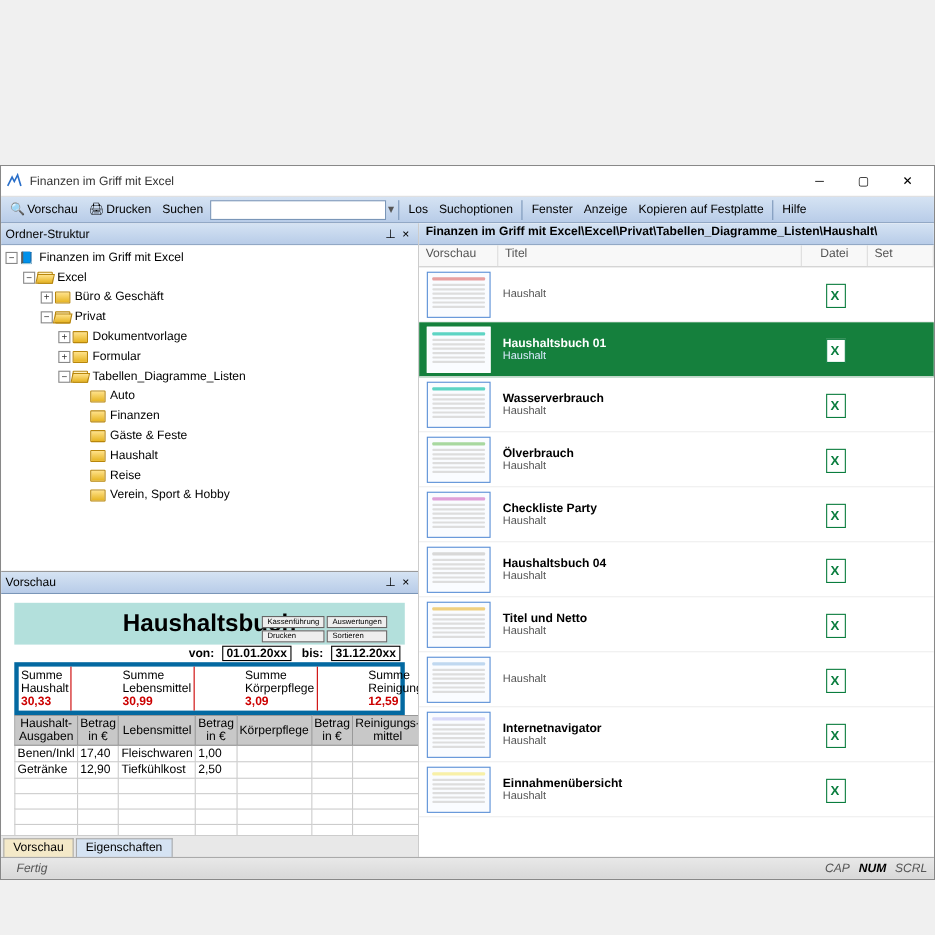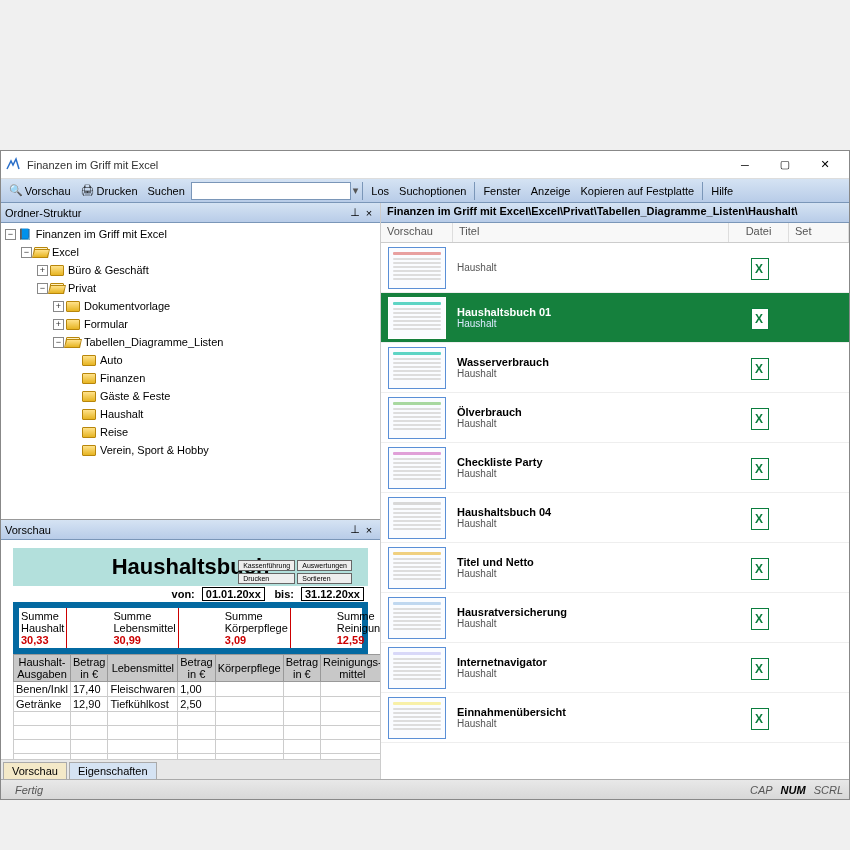--- a/index.html
+++ b/index.html
@@ -28,21 +28,21 @@
 .folder-open { background: linear-gradient(#fff2c4, #ffd966); border: 1px solid #b8860b; border-radius: 1px; position: relative; }
 .folder-open::after { content: ''; position: absolute; bottom: -1px; left: -2px; width: 14px; height: 7px; background: linear-gradient(#ffe28a, #e6b422); border: 1px solid #b8860b; transform: skewX(-12deg); }
 .preview-pane { height: 260px; display: flex; flex-direction: column; border-top: 1px solid #999; }
 .preview-body { flex: 1; background: #fff; overflow: hidden; position: relative; }
 .doc-preview { position: absolute; top: 0; left: 0; right: 0; padding: 8px 12px; }
 .doc-title { font-size: 22px; font-weight: bold; text-align: center; padding: 6px; background: #b3e0dc; }
 .doc-dates { text-align: right; font-size: 9px; padding: 2px; }
 .doc-dates span { border: 1px solid #000; padding: 0 3px; margin: 0 2px; font-weight: bold; }
 .doc-btns { position: absolute; top: 12px; right: 16px; display: grid; grid-template-columns: auto auto; gap: 2px; }
 .doc-btns div { border: 1px solid #666; background: #eee; font-size: 7px; padding: 1px 4px; }
-.doc-summary { display: flex; border: 6px solid #0369a1; background: #fff; font-size: 7px; gap: 44px; }
+.doc-summary { display: flex; border: 4px solid #0369a1; background: #fff; font-size: 7px; gap: 44px; }
 .doc-summary > div { flex: 1; padding: 2px; border-right: 1px solid #c00; }
 .doc-summary .val { color: #c00; font-weight: bold; }
 .doc-table { width: 100%; border-collapse: collapse; font-size: 8px; }
 .doc-table th { background: #c8c8c8; border: 1px solid #999; padding: 1px 2px; font-weight: normal; }
 .doc-table td { border: 1px solid #ccc; height: 14px; padding: 1px 2px; }
 .bottom-tabs { height: 20px; background: #e8e8e8; display: flex; align-items: flex-end; padding: 0 2px; border-top: 1px solid #ccc; }
 .bottom-tab { padding: 2px 8px; background: #f4e9c8; border: 1px solid #aaa; border-bottom: none; margin-right: 2px; cursor: pointer; }
 .bottom-tab.active { background: #d5e3f3; }
 .right-pane { flex: 1; display: flex; flex-direction: column; background: #fff; }
 .path-bar { height: 20px; background: linear-gradient(#d5e3f3, #b8cce8); padding: 2px 6px; font-weight: bold; border-bottom: 1px solid #7a96b8; white-space: nowrap; overflow: hidden; }
@@ -445,21 +445,20 @@
     <div class="thumb">
       <div class="th-stripe" style="top:4px;background:#c0d8f0"></div>
       <div class="th-stripe" style="top:10px;background:#ddd;height:2px"></div>
       <div class="th-stripe" style="top:14px;background:#ddd;height:2px"></div>
       <div class="th-stripe" style="top:18px;background:#ddd;height:2px"></div>
       <div class="th-stripe" style="top:22px;background:#ddd;height:2px"></div>
       <div class="th-stripe" style="top:26px;background:#ddd;height:2px"></div>
       <div class="th-stripe" style="top:30px;background:#ddd;height:2px"></div>
     </div>
     <div class="row-title">
-      <div class="t1">Hausratversicherung</div>
       <div class="t2">Haushalt</div>
     </div>
     <div class="file-icon">
               <div class="excel-icon"></div>
             </div>
     <div class="set-col"></div>
           </div>
           <div class="list-row">
     <div class="thumb">
       <div class="th-stripe" style="top:4px;background:#d8d8f8"></div>

